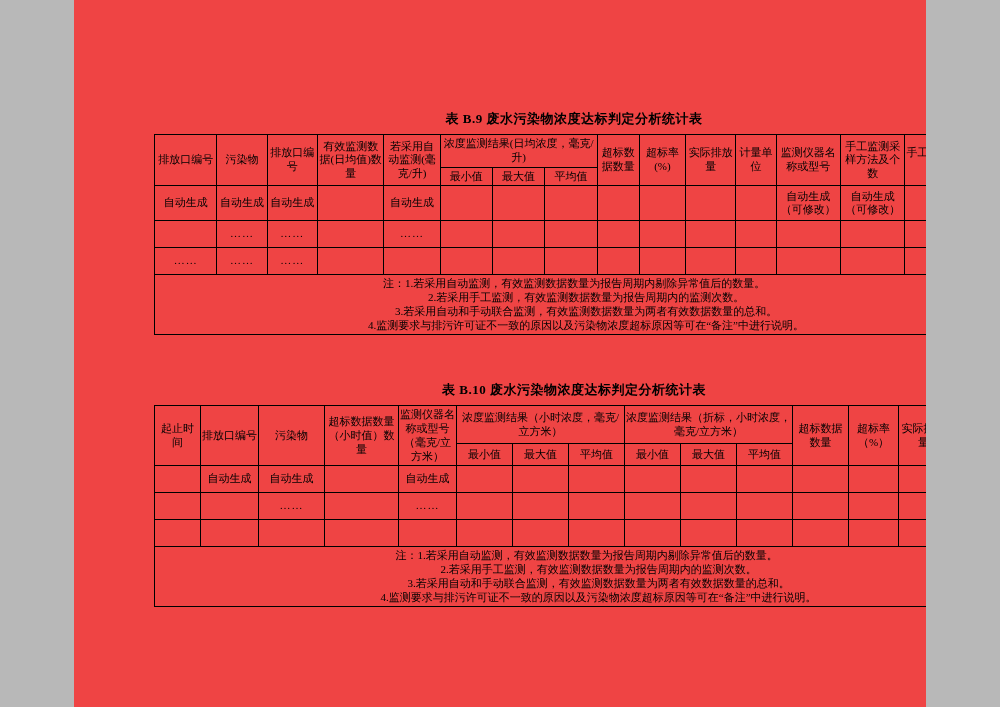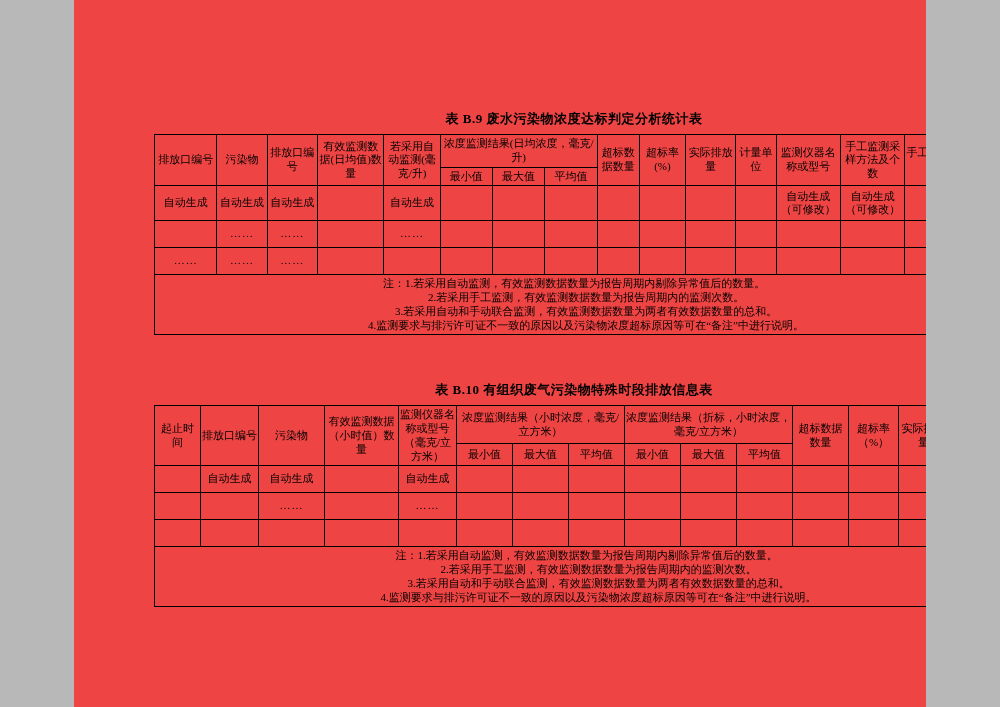--- a/index.html
+++ b/index.html
@@ -198,21 +198,21 @@
             <span class="nline indent">2.若采用手工监测，有效监测数据数量为报告周期内的监测次数。</span>
             <span class="nline indent">3.若采用自动和手动联合监测，有效监测数据数量为两者有效数据数量的总和。</span>
             <span class="nline indent">4.监测要求与排污许可证不一致的原因以及污染物浓度超标原因等可在“备注”中进行说明。</span>
           </td>
         </tr>
       </tbody>
     </table>
 
     <div class="gap"></div>
 
-    <div class="tbl-title">表 B.10 有组织废气污染物特殊时段排放信息表</div>
+    <div class="tbl-title">表 B.10 废水污染物浓度达标判定分析统计表</div>
     <table class="grid">
       <colgroup>
         <col style="width:46px">
         <col style="width:58px">
         <col style="width:66px">
         <col style="width:74px">
         <col style="width:58px">
         <col style="width:56px">
         <col style="width:56px">
         <col style="width:56px">
@@ -223,21 +223,21 @@
         <col style="width:50px">
         <col style="width:50px">
         <col style="width:40px">
         <col style="width:30px">
       </colgroup>
       <thead>
         <tr class="hrow">
           <th rowspan="2">起止时间</th>
           <th rowspan="2">排放口编号</th>
           <th rowspan="2">污染物</th>
-          <th rowspan="2">有效监测数据（小时值）数量</th>
+          <th rowspan="2">超标数据数量（小时值）数量</th>
           <th rowspan="2">监测仪器名称或型号（毫克/立方米）</th>
           <th colspan="3">浓度监测结果（小时浓度，毫克/立方米）</th>
           <th colspan="3">浓度监测结果（折标，小时浓度，毫克/立方米）</th>
           <th rowspan="2">超标数据数量</th>
           <th rowspan="2">超标率（%）</th>
           <th rowspan="2">实际排放量</th>
           <th rowspan="2">计量单位</th>
           <th rowspan="2">备注</th>
         </tr>
         <tr class="hrow">

